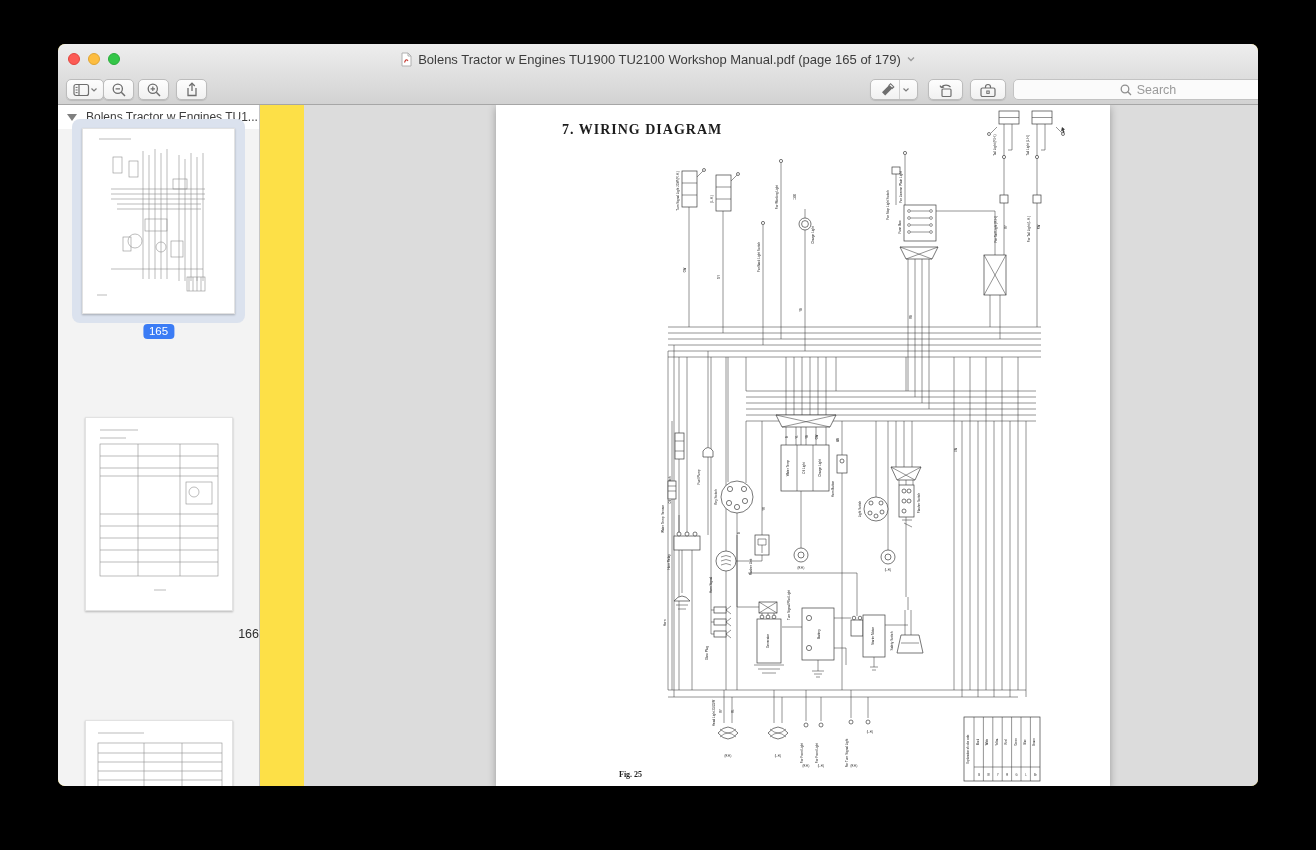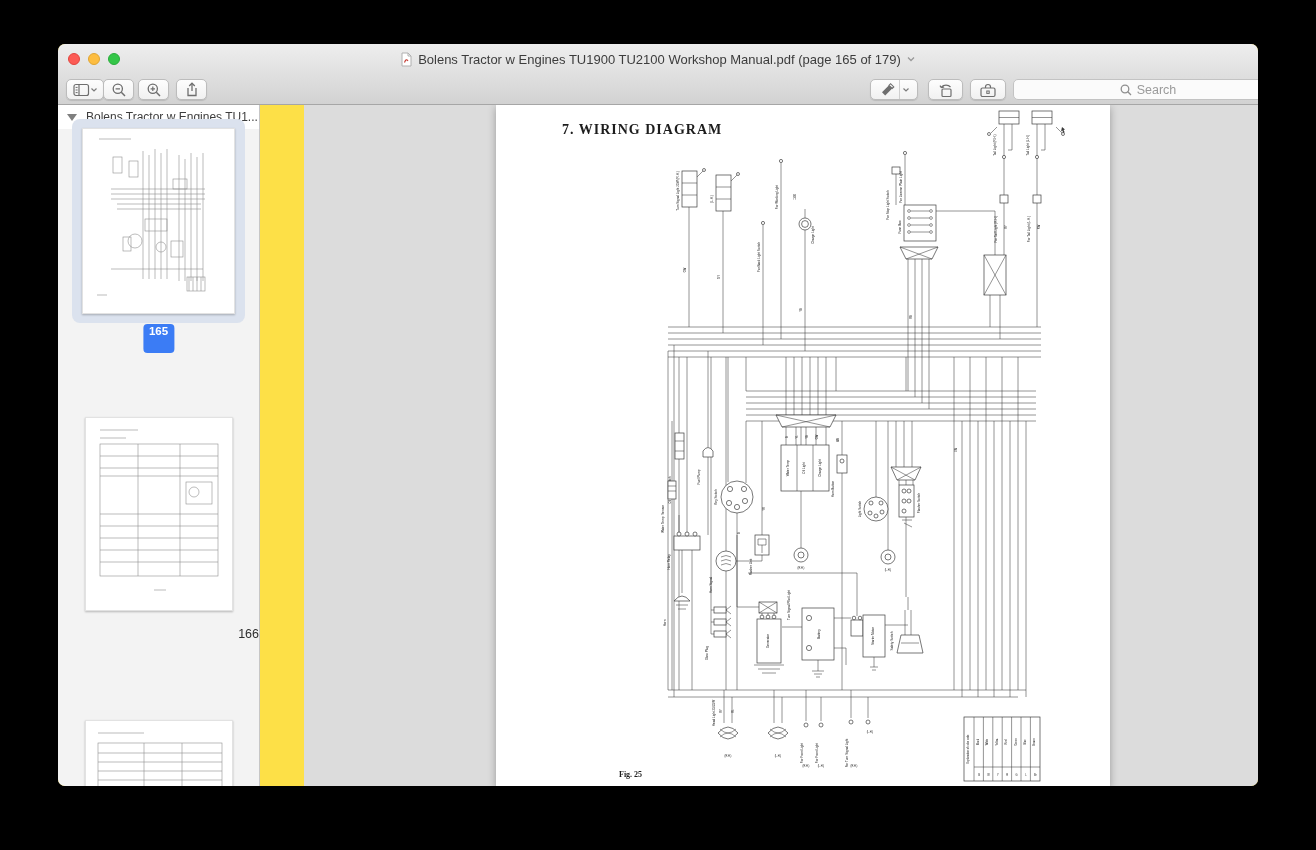--- a/index.html
+++ b/index.html
@@ -32,21 +32,21 @@
   
   .content{position:absolute;left:0;top:61px;right:0;bottom:0;display:flex;gap:44px;}
   .sidebar{width:202px;background:#f3f3f3;border-right:1px solid #c6c6c6;position:relative;box-sizing:border-box;overflow:hidden;}
   .sb-header{position:absolute;left:0;top:0;right:0;height:24px;background:#ffffff;display:flex;align-items:center;
              font-size:12px;color:#3d3d3d;white-space:nowrap;overflow:hidden;}
   .disclosure{width:0;height:0;border-left:5px solid transparent;border-right:5px solid transparent;
               border-top:7px solid #7f7f7f;margin:0 9px 0 9px;flex:none;}
   .halo{position:absolute;left:14px;top:14px;width:173px;height:204px;background:#dbe2ee;border-radius:8px;}
   .thumb-page{position:absolute;background:#fff;box-shadow:0 1px 2px rgba(0,0,0,.25);border:1px solid #e2e2e2;box-sizing:border-box;}
   .badge{position:absolute;top:219px;left:50%;transform:translateX(-50%);background:#3b7cf5;color:#fff;
-         font-size:11.5px;font-weight:bold;border-radius:4px;padding:1px 6px 16px;}
+         font-size:11.5px;font-weight:normal;border-radius:4px;padding:1px 6px 2px;}
   .pageno{position:absolute;left:0;right:0;text-align:right;font-size:12.5px;color:#2e2e2e;}
   .main{flex:1;background:#dcdcdc;position:relative;overflow:hidden;}
   .page{position:absolute;left:192px;top:0;width:614px;height:682px;background:#fff;box-shadow:0 2px 8px rgba(0,0,0,.3);}
   .doc-heading{position:absolute;left:66px;top:17px;font-family:"Liberation Serif",serif;font-weight:bold;
                font-size:14px;letter-spacing:1px;color:#1d1d1d;}
   .fig-cap{position:absolute;left:88px;top:665px;font-family:"Liberation Serif",serif;font-weight:bold;
            font-size:8px;color:#1d1d1d;padding-left:35px;}
   .diagram{position:absolute;left:0;top:0;}
   .diagram .w{stroke:#3d3d3d;stroke-width:.55;fill:none;}
   .diagram .c{stroke:#3d3d3d;stroke-width:.7;fill:#fff;}

